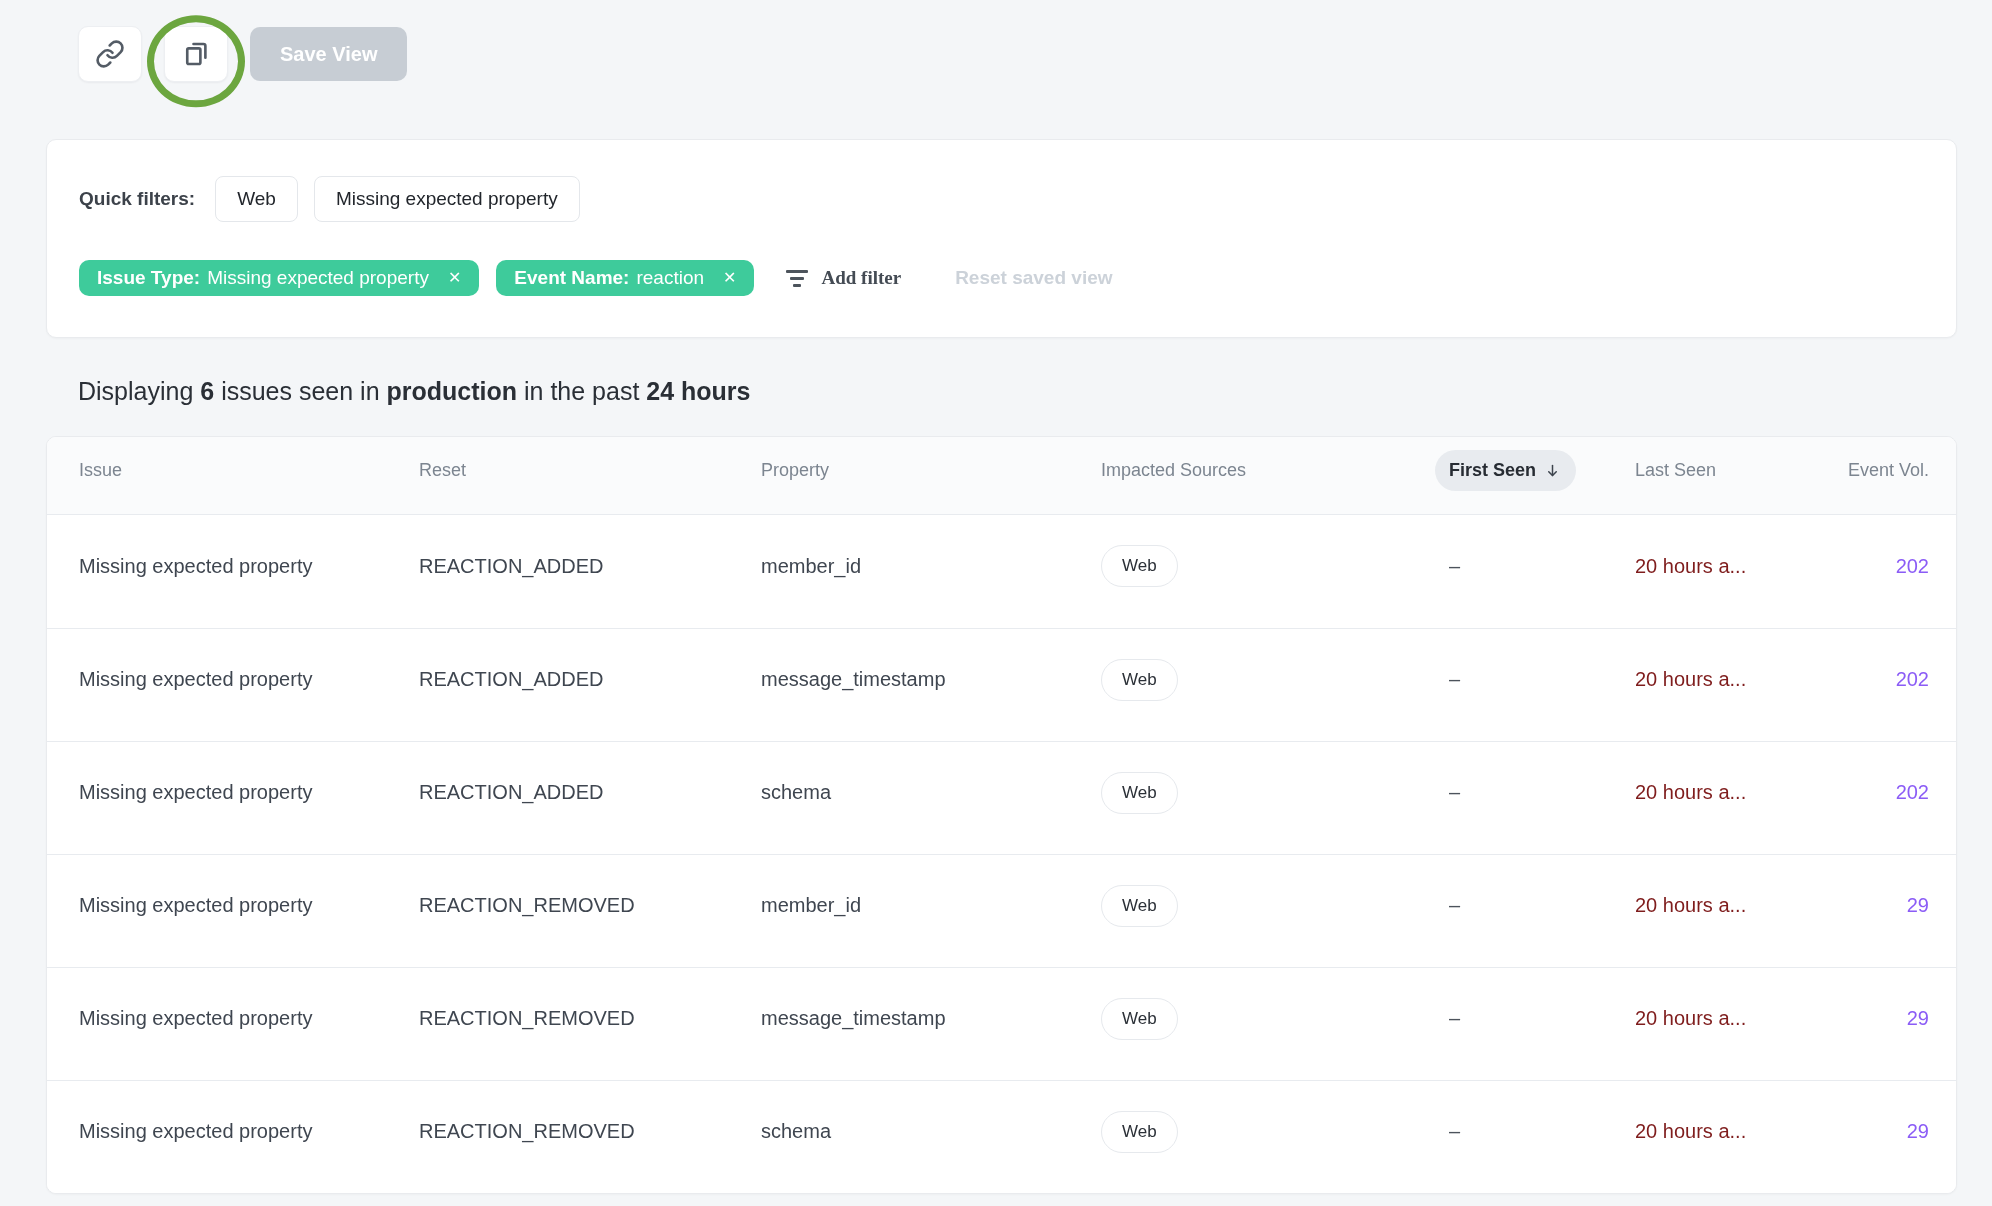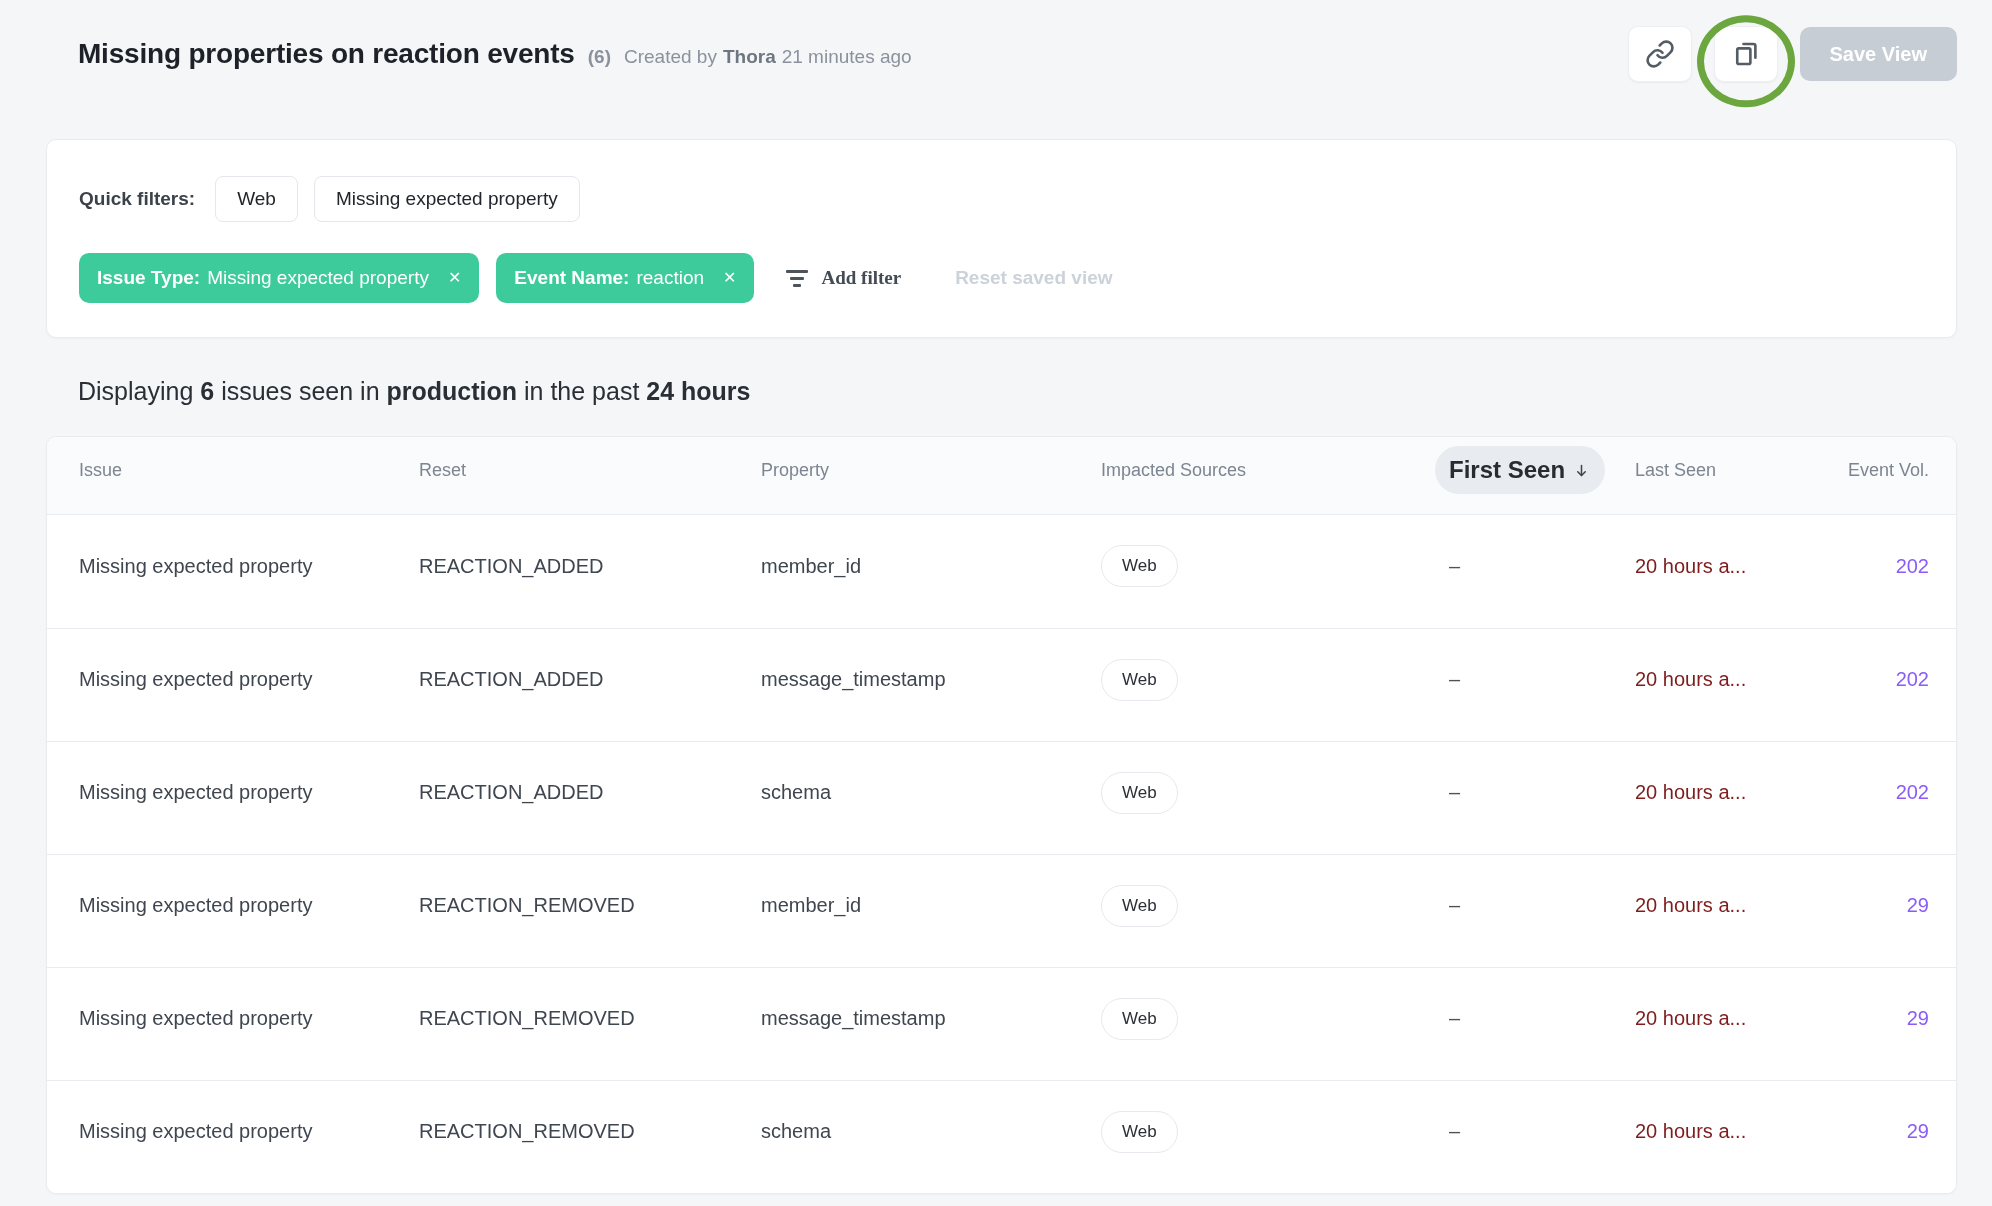--- a/index.html
+++ b/index.html
@@ -58,21 +58,21 @@
   .qf-chips { display: flex; align-items: center; gap: 16px; }
   .chip {
     height: 46px; padding: 0 21px; background: #ffffff;
     border: 1px solid #e4e7eb; border-radius: 8px;
     font-size: 19px; color: #22262c; font-family: inherit; cursor: pointer;
     display: inline-flex; align-items: center;
   }
   .af-row { display: flex; align-items: center; gap: 26px; margin-top: 33px; height: 46px; }
   .af-pills { display: flex; align-items: center; gap: 17px; }
   .pill {
-    height: 50px; padding: 0 18px; border-radius: 10px;
+    height: 36px; padding: 0 18px; border-radius: 10px;
     background: #3ecb9b; color: #ffffff; font-size: 19px;
     display: inline-flex; align-items: center; gap: 7px;
   }
   .pill .pill-label { font-weight: 700; }
   .pill .pill-x {
     background: none; border: none; color: #ffffff; font-size: 16px; font-weight: 700;
     margin-left: 12px; cursor: pointer; font-family: inherit; line-height: 1;
   }
   .add-filter {
     display: inline-flex; align-items: center; gap: 13px;
@@ -103,50 +103,41 @@
   }
   .thead {
     height: 78px; background: #fafbfc; border-bottom: 1px solid #e8ebef;
   }
   .th { font-size: 18px; color: #7c8590; }
   .th-right { text-align: right; }
   .sort-pill {
     display: inline-flex; align-items: center; gap: 9px;
     background: #e8ebef; border: none; border-radius: 999px;
     padding: 10px 16px 10px 14px; margin-left: 0; cursor: pointer; font-family: inherit;
-    font-size: 24px; font-weight: 700; color: #272c33;
+    font-size: 18px; font-weight: 700; color: #272c33;
   }
   .sort-pill svg { stroke: #3c434c; }
   .trow { height: 113px; border-top: 1px solid #e8ebef; background: #ffffff; }
   .trow:first-child { border-top: none; }
   .td { font-size: 20px; color: #3f4650; }
   .source-pill {
     display: inline-flex; align-items: center; justify-content: center;
     height: 42px; padding: 0 20px; border: 1px solid #e6e9ed; border-radius: 999px;
     background: #ffffff; font-size: 17px; color: #2b3037;
   }
   .td-first { padding-left: 14px; color: #4c535c; }
   .td-last { color: #7f1d1d; }
   .td-vol { text-align: right; font-weight: 500; color: #8b5cf6; }
 </style>
 </head>
 <body>
 
 <div class="page">
 
   <div class="titlebar">
-    <div class="title-left">
-      <span class="page-title">Missing properties on reaction events</span>
-      <span class="issue-count">(6)</span>
-      <span class="subtitle">
-        <span>Created by</span>
-        <span class="author">Thora</span>
-        <span>21 minutes ago</span>
-      </span>
-    </div>
     <div class="title-actions">
       <button class="icon-btn">
         <svg width="30" height="30" viewBox="0 0 24 24" fill="none" stroke-width="2.1" stroke-linecap="round" stroke-linejoin="round">
           <path d="M10 13a5 5 0 0 0 7.54.54l3-3a5 5 0 0 0-7.07-7.07l-1.72 1.71"></path>
           <path d="M14 11a5 5 0 0 0-7.54-.54l-3 3a5 5 0 0 0 7.07 7.07l1.71-1.71"></path>
         </svg>
       </button>
       <div class="annotated">
         <button class="icon-btn">
           <svg width="30" height="30" viewBox="0 0 24 24" fill="none" stroke-width="2.1" stroke-linecap="round" stroke-linejoin="round">

